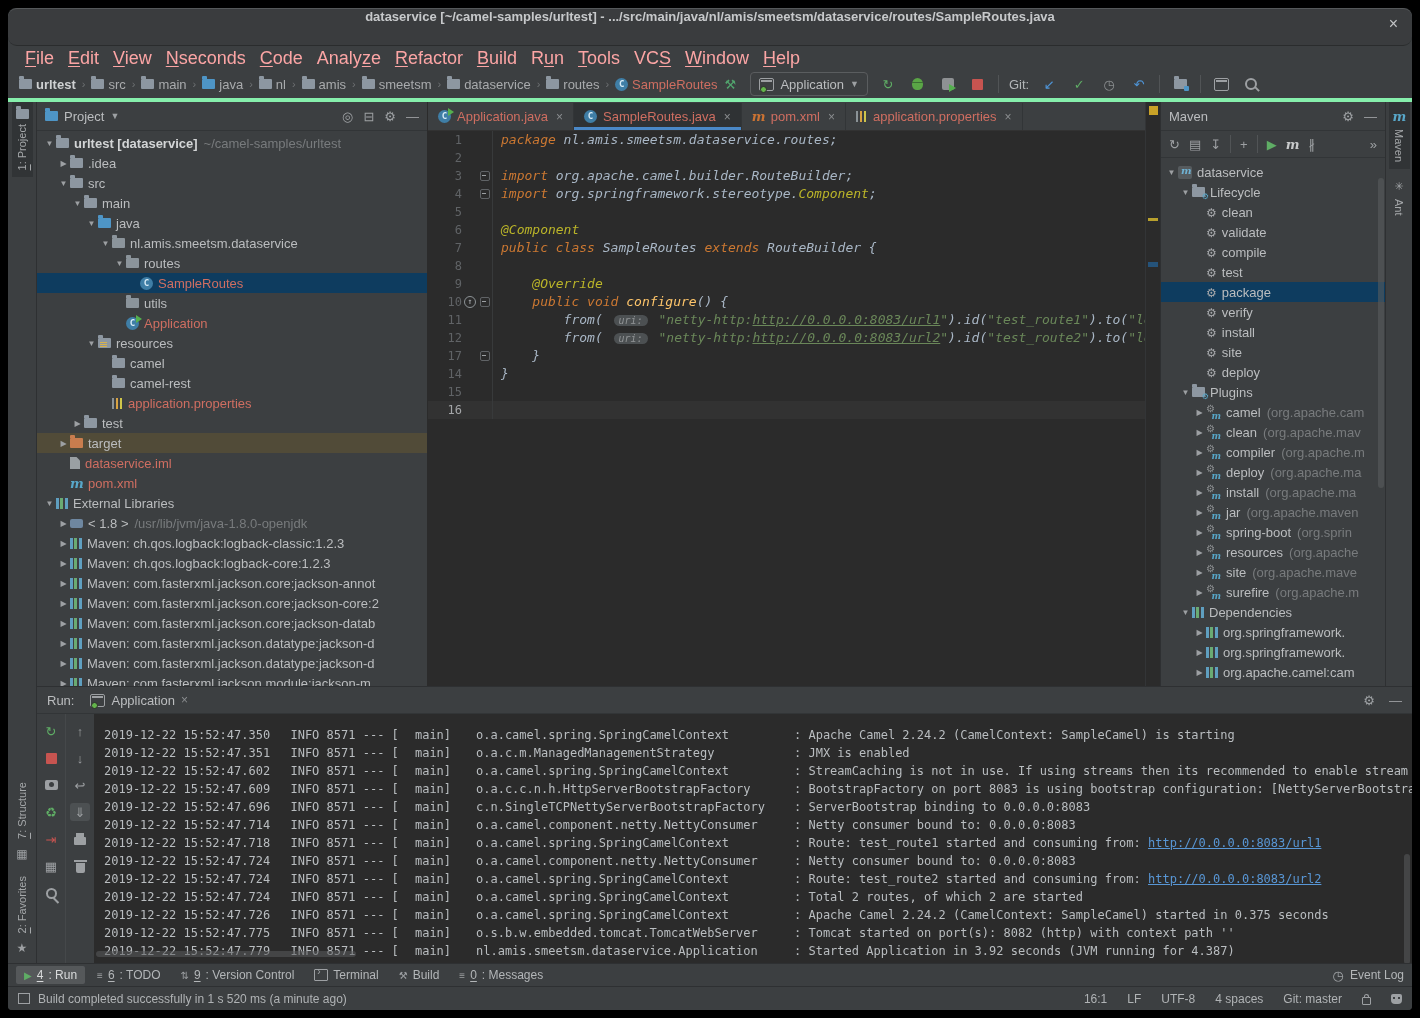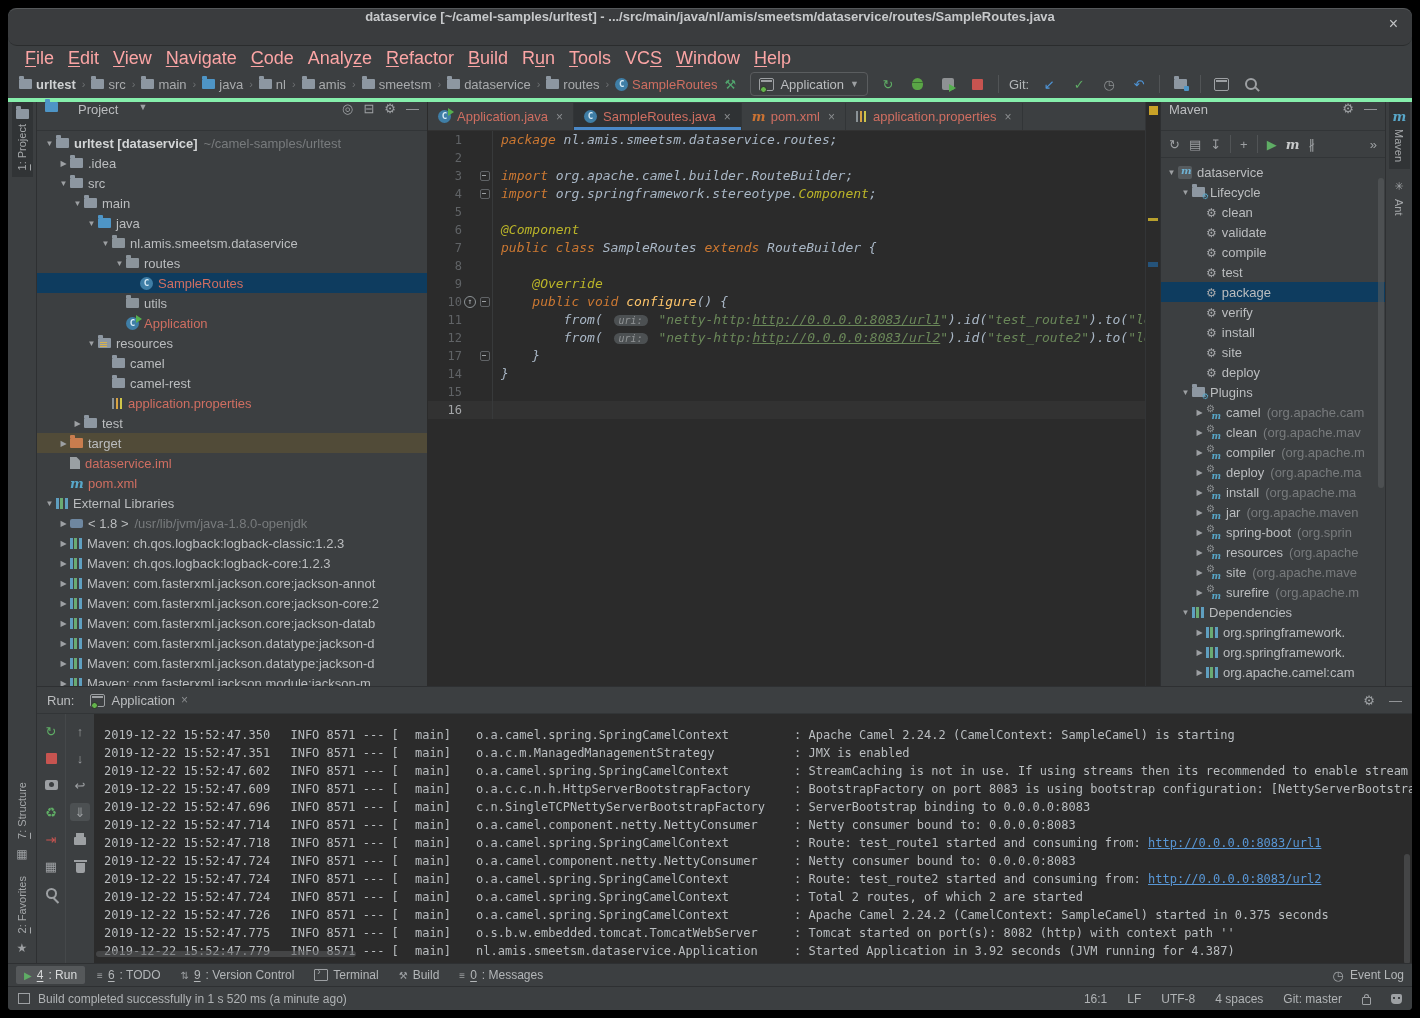--- a/index.html
+++ b/index.html
@@ -33,22 +33,22 @@
   .stripe.left{border-right:1px solid #2e3032;}
   .stripe.right{border-left:1px solid #2e3032;width:26px;}
   .vitem{display:flex;flex-direction:column;align-items:center;gap:5px;padding:7px 4px;border-radius:0;}
   .vitem.active{background:#313436;}
   .vtext{writing-mode:vertical-rl;transform:rotate(180deg);font-size:11px;color:#a5a8aa;white-space:nowrap;}
   .vtext-r{writing-mode:vertical-rl;font-size:11px;color:#a5a8aa;white-space:nowrap;}
   #innercol{flex:1;display:flex;flex-direction:column;min-width:0;}
   #mainrow{height:584px;display:flex;min-height:0;flex:none;}
   
   #project{width:390px;background:#3c3f41;border-right:1px solid #2b2b2b;display:flex;flex-direction:column;flex:none;}
-  .panelhead{height:28px;display:flex;align-items:flex-start;padding:0 8px;color:#bbbdbf;font-size:13px;
-    border-bottom:1px solid #323537;flex:none;gap:14px;}
+  .panelhead{height:28px;display:flex;align-items:center;padding:0 8px;color:#bbbdbf;font-size:13px;
+    border-bottom:1px solid #323537;flex:none;}
   .panelhead .ph-tools{margin-left:auto;display:flex;gap:10px;align-items:center;color:#9da0a3;font-size:13px;}
   .tree{flex:1;overflow:hidden;padding-top:2px;}
   .trow{height:20px;display:flex;align-items:center;white-space:nowrap;overflow:hidden;
     font-size:13px;color:#bbbdbf;}
   .trow .exp{width:13px;text-align:center;font-size:8px;color:#9da0a3;flex:none;}
   .trow .lbl{margin-left:5px;}
   .trow .lbl.bold{font-weight:700;color:#d3d5d6;}
   .trow .lbl.red{color:#cf6e61;}
   .trow .hint{color:#787b7d;margin-left:6px;}
   .trow.sel{background:#0e3c5f;}
@@ -194,21 +194,21 @@
 
   <div class="titlebar">
     <span class="ttl">dataservice [~/camel-samples/urltest] - .../src/main/java/nl/amis/smeetsm/dataservice/routes/SampleRoutes.java</span>
     <span class="close">×</span>
   </div>
 
   <div class="menubar">
       <span class="menu-item"><span class="mn">F</span><span>ile</span></span>
       <span class="menu-item"><span class="mn">E</span><span>dit</span></span>
       <span class="menu-item"><span class="mn">V</span><span>iew</span></span>
-      <span class="menu-item"><span class="mn">N</span><span>avigate</span></span>
+      <span class="menu-item"><span class="mn">N</span><span>seconds</span></span>
       <span class="menu-item"><span class="mn">C</span><span>ode</span></span>
       <span class="menu-item"><span>Analy</span><span class="mn">z</span><span>e</span></span>
       <span class="menu-item"><span class="mn">R</span><span>efactor</span></span>
       <span class="menu-item"><span class="mn">B</span><span>uild</span></span>
       <span class="menu-item"><span>R</span><span class="mn">u</span><span>n</span></span>
       <span class="menu-item"><span class="mn">T</span><span>ools</span></span>
       <span class="menu-item"><span>VC</span><span class="mn">S</span></span>
       <span class="menu-item"><span class="mn">W</span><span>indow</span></span>
       <span class="menu-item"><span class="mn">H</span><span>elp</span></span>
     </div>

